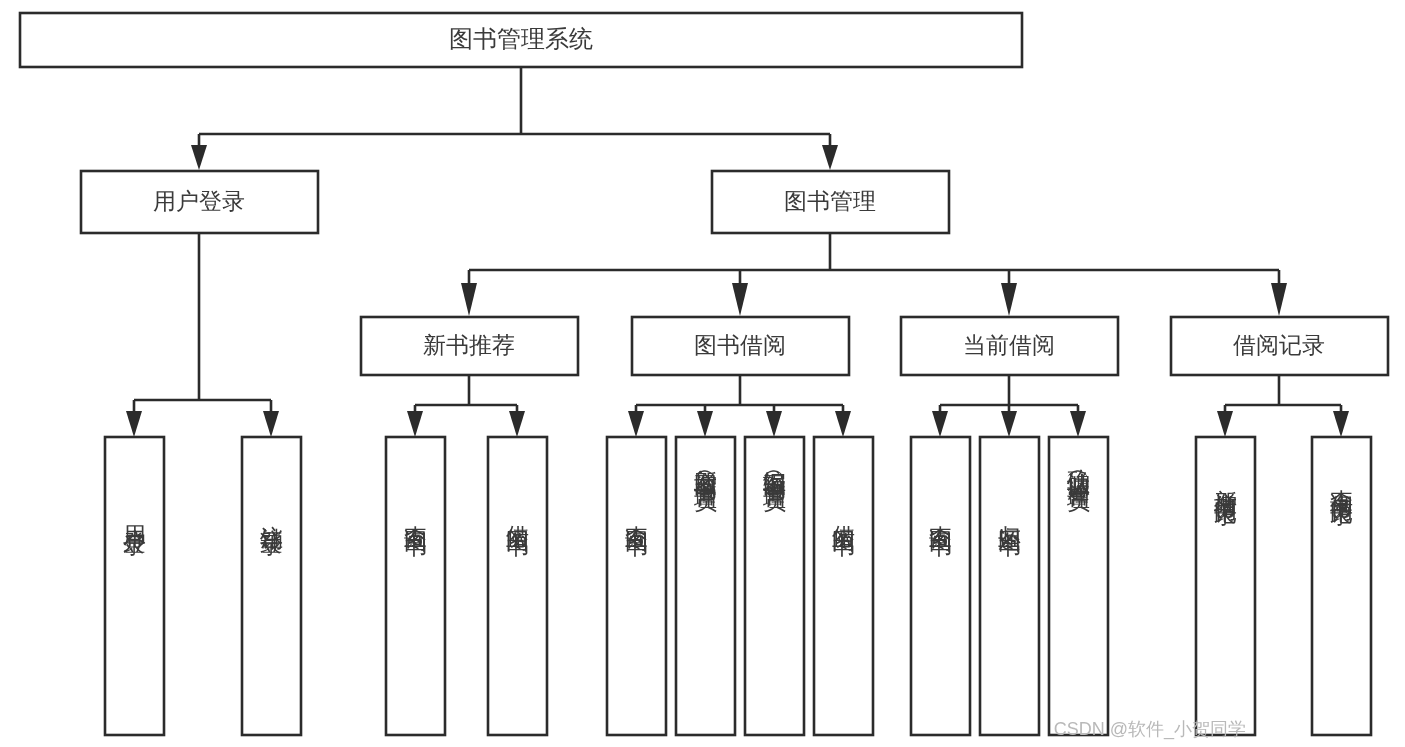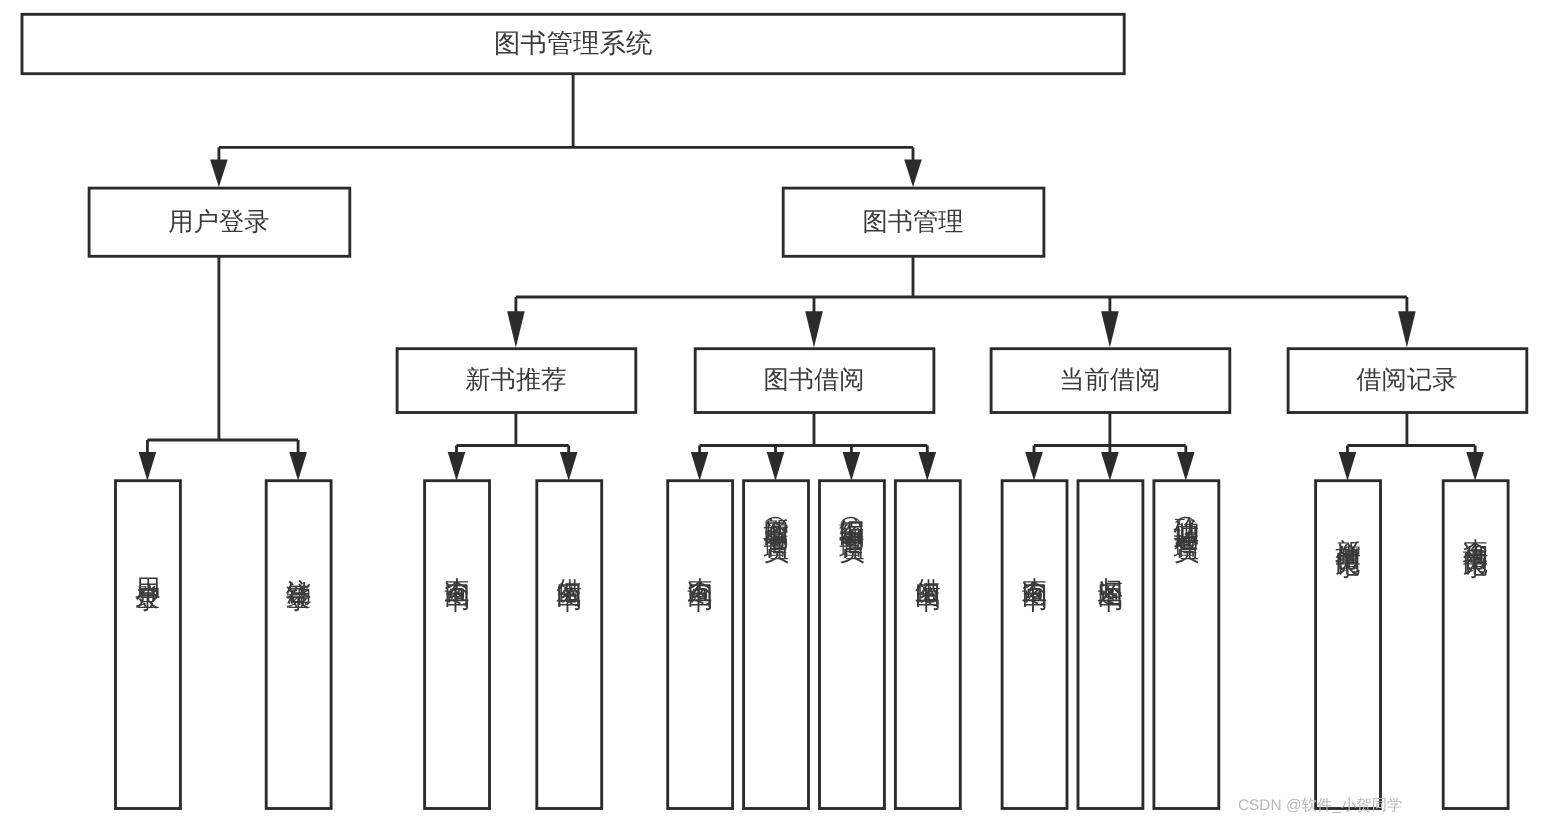--- a/index.html
+++ b/index.html
@@ -11,21 +11,20 @@
     width: 1405px;
     height: 747px;
     font-family: "Liberation Sans", "DejaVu Sans", sans-serif;
     overflow: hidden;
   }
   #diagram-root {
     position: relative;
     width: 1254px;
     height: 747px;
     background: #ffffff;
-    padding-left: 29px;
   }
   svg#flowchart {
     position: absolute;
     left: 0;
     top: 0;
     width: 1405px;
     height: 747px;
     display: block;
   }
   .node-box {
@@ -78,21 +77,21 @@
     color: #3a3a3a;
     letter-spacing: 3px;
     white-space: nowrap;
     text-align: left;
   }
   .watermark {
     position: absolute;
     right: 8px;
     bottom: 6px;
     font-family: "Liberation Sans", "DejaVu Sans", sans-serif;
-    font-size: 14px;
+    font-size: 18px;
     color: #b9b9b9;
     white-space: nowrap;
     pointer-events: none;
     margin-left: 40px;
   }
 </style>
 </head>
 <body>
 
 <div id="diagram-root">

